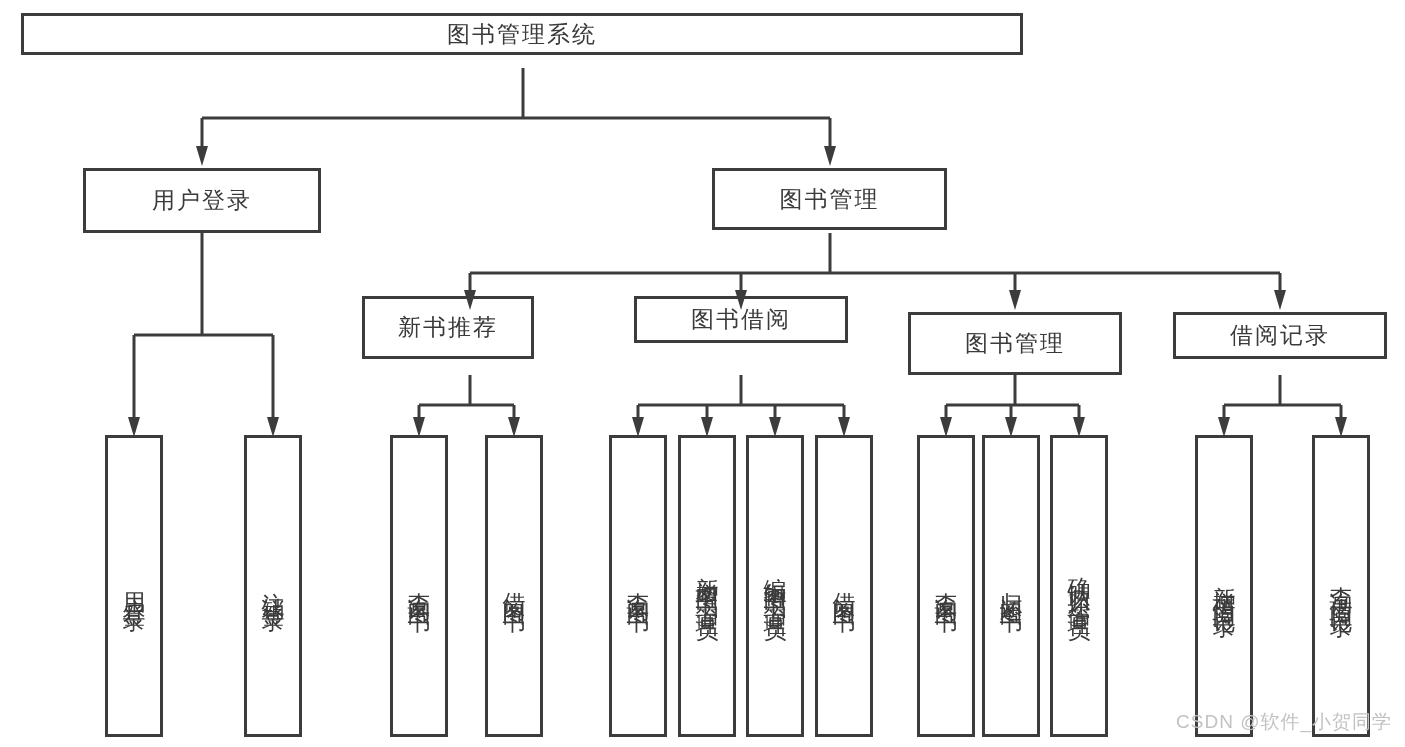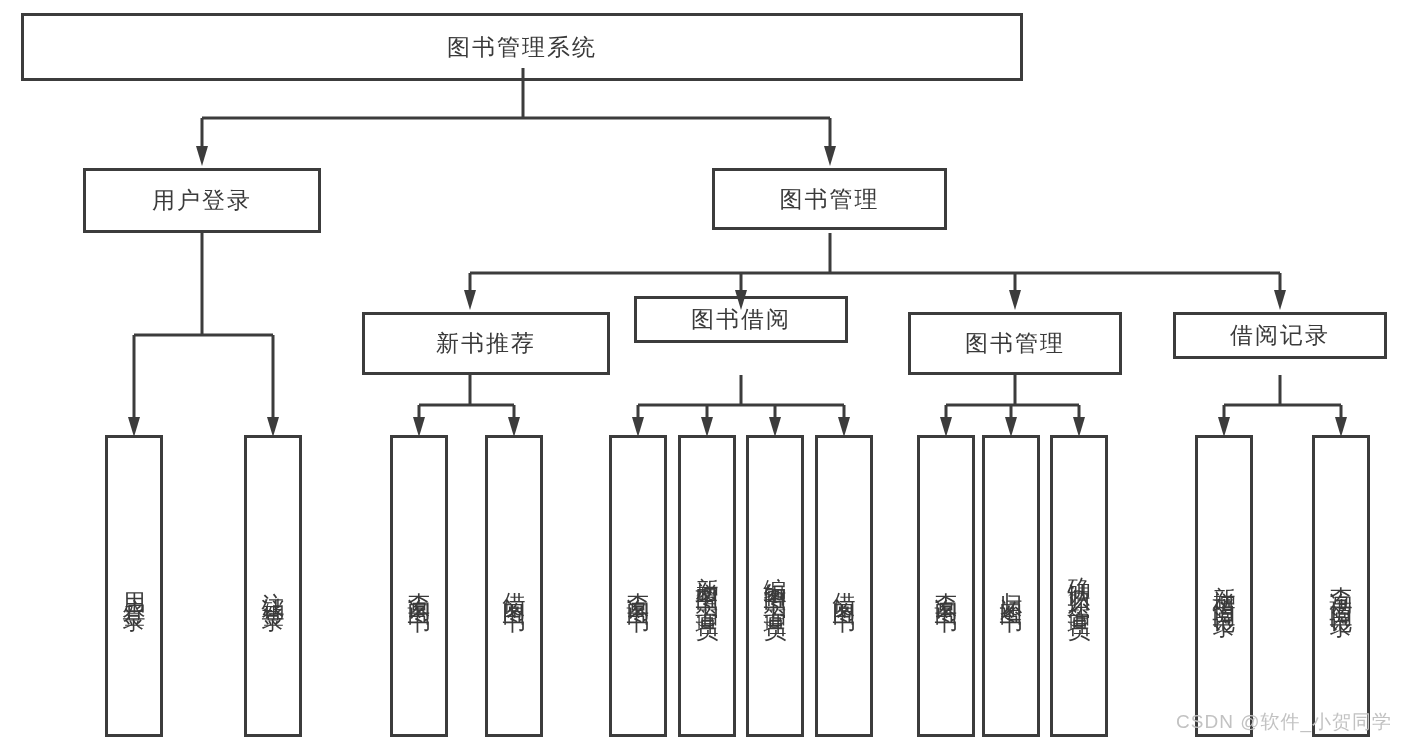--- a/index.html
+++ b/index.html
@@ -115,26 +115,26 @@
       <polygon points="769,417 781,417 775,437"></polygon>
       <polygon points="838,417 850,417 844,437"></polygon>
       <polygon points="940,417 952,417 946,437"></polygon>
       <polygon points="1005,417 1017,417 1011,437"></polygon>
       <polygon points="1073,417 1085,417 1079,437"></polygon>
       <polygon points="1218,417 1230,417 1224,437"></polygon>
       <polygon points="1335,417 1347,417 1341,437"></polygon>
     </g>
   </svg>
 
-  <div class="node h" style="left:21px;top:13px;width:1002px;height:68px">图书管理系统</div>
+  <div class="node h" style="left:21px;top:13px;width:1002px;height:42px">图书管理系统</div>
 
   <div class="node h" style="left:83px;top:168px;width:238px;height:65px">用户登录</div>
   <div class="node h" style="left:712px;top:168px;width:235px;height:62px">图书管理</div>
 
-  <div class="node h" style="left:362px;top:312px;width:248px;height:63px">新书推荐</div>
+  <div class="node h" style="left:362px;top:296px;width:172px;height:63px">新书推荐</div>
   <div class="node h" style="left:634px;top:296px;width:214px;height:47px">图书借阅</div>
   <div class="node h" style="left:908px;top:312px;width:214px;height:63px">图书管理</div>
   <div class="node h" style="left:1173px;top:312px;width:214px;height:47px">借阅记录</div>
 
   <div class="node v" style="left:105px;top:435px;width:58px;height:302px">用户登录</div>
   <div class="node v" style="left:244px;top:435px;width:58px;height:302px">注销登录</div>
 
   <div class="node v" style="left:390px;top:435px;width:58px;height:302px">查询图书</div>
   <div class="node v" style="left:485px;top:435px;width:58px;height:302px">借阅图书</div>
 

